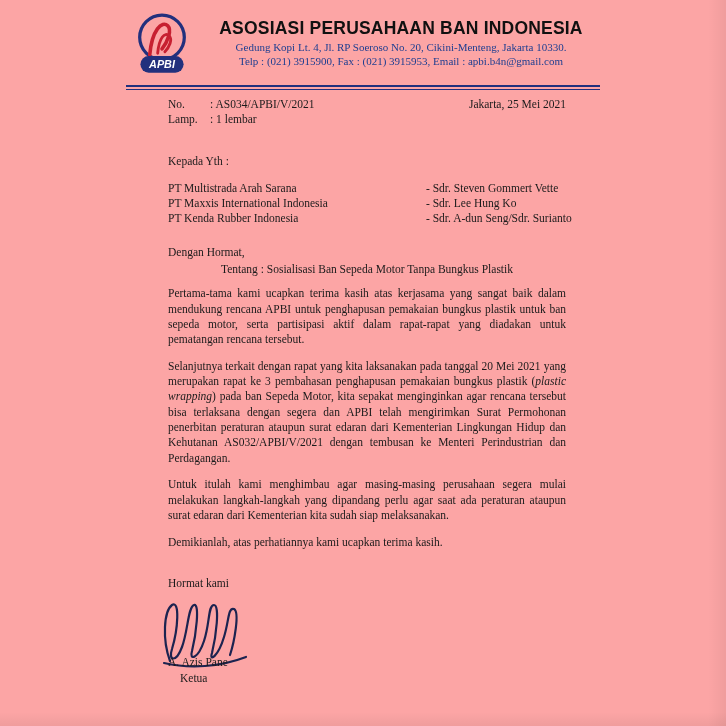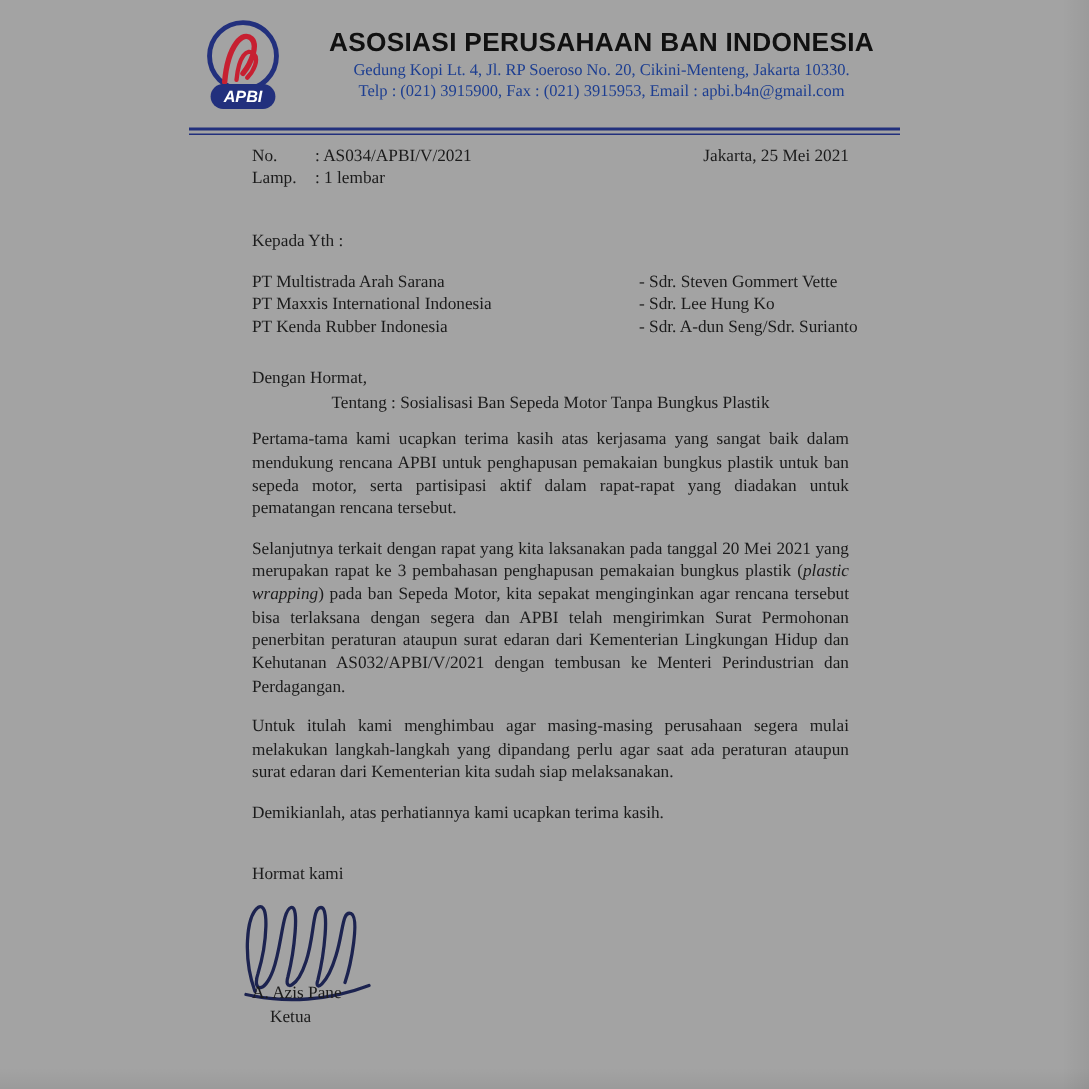--- a/index.html
+++ b/index.html
@@ -4,21 +4,21 @@
 <style>
   html,body { margin:0; padding:0; }
   body {
     width:726px; height:726px;
     background:#ffffff;
     font-family:"Liberation Serif", serif;
     color:#1b1b1b;
   }
   .sheet {
     position:relative; width:726px; height:726px;
-    background:#a3a3a3; overflow:hidden;
+    background:#fca5a5; overflow:hidden;
   }
   
   .sheet::after {
     content:""; position:absolute; inset:0; pointer-events:none;
     background:
       linear-gradient(to left, rgba(0,0,0,0.05), rgba(0,0,0,0) 18px),
       linear-gradient(to top, rgba(0,0,0,0.05), rgba(0,0,0,0) 14px);
   }
 
   

